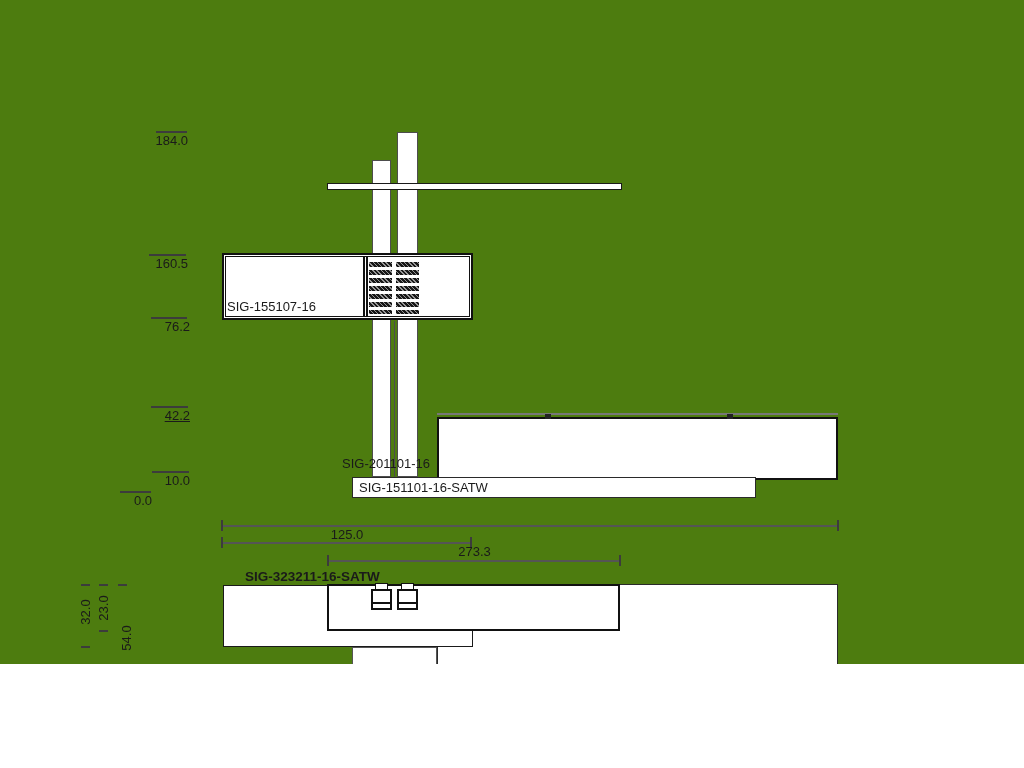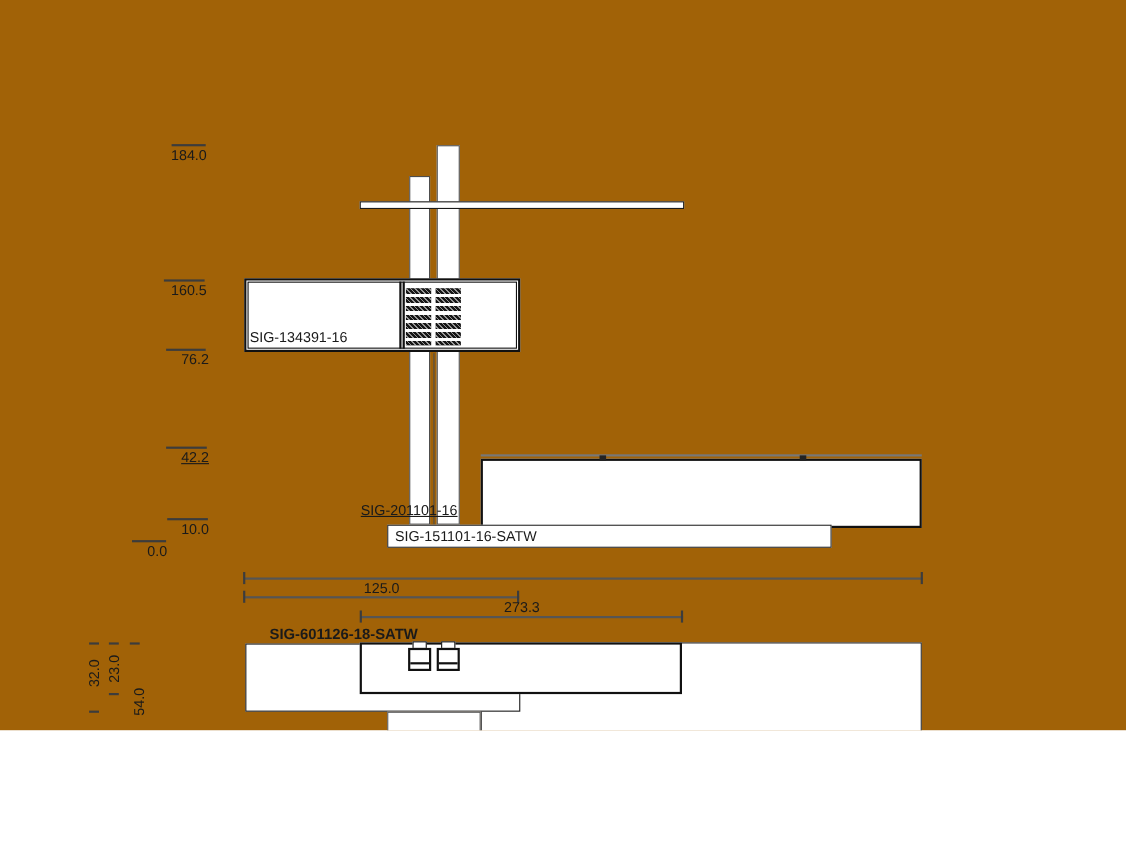--- a/index.html
+++ b/index.html
@@ -1,16 +1,16 @@
 <!DOCTYPE html>
 <html><head>
 <meta charset="utf-8">
 <style>
   html,body{margin:0;padding:0;background:#fff;}
-  #canvas{position:relative;width:1024px;height:664px;background:#a16207;overflow:hidden;
+  #canvas{position:relative;width:1024px;height:664px;background:#4d7c0f;overflow:hidden;
           font-family:"Liberation Sans",sans-serif;}
   .txt{position:absolute;font-size:13px;color:#1a1a1a;white-space:nowrap;line-height:14px;}
   .txt-r{text-align:right;}
   .txt-c{text-align:center;}
   .bold{font-weight:bold;font-size:13.5px;}
   .hline{position:absolute;height:1.5px;background:#3c3c3c;}
   .vline{position:absolute;width:1.5px;background:#4d4d4d;}
   .vtick{position:absolute;width:1.5px;height:11px;background:#3c3c3c;}
   .htick{position:absolute;width:9px;height:1.5px;background:#3c3c3c;}
   .box{position:absolute;background:#fff;box-sizing:border-box;}
@@ -60,48 +60,48 @@
 
   <div class="box shelf" style="left:327px;top:183px;width:295px;height:7px;"></div>
 
   <div class="box cab" style="left:222px;top:253px;width:251px;height:67px;">
     <div class="cab-inner"></div>
   </div>
   <div class="vline" style="left:363px;top:256px;height:61px;background:#111;"></div>
   <div class="vline" style="left:366px;top:256px;height:61px;background:#111;"></div>
   <div class="hatch" style="left:369px;top:262px;width:23px;height:52px;"></div>
   <div class="hatch" style="left:396px;top:262px;width:23px;height:52px;"></div>
-  <div class="txt" style="left:227px;top:300px;">SIG-134391-16</div>
+  <div class="txt" style="left:227px;top:300px;">SIG-155107-16</div>
 
   <div class="hline" style="left:437px;top:413px;width:401px;height:2px;background:#777;"></div>
   <div class="box lowboard" style="left:437px;top:417px;width:401px;height:63px;"></div>
   <div class="mark" style="left:545px;top:414px;width:6px;height:5px;"></div>
   <div class="mark" style="left:727px;top:414px;width:6px;height:5px;"></div>
 
-  <div class="txt" style="left:328px;top:457px;text-decoration:underline;">SIG-201101-16</div>
+  <div class="txt" style="left:342px;top:457px;">SIG-201101-16</div>
 
   <div class="box plan-thin" style="left:352px;top:477px;width:404px;height:21px;display:flex;align-items:center;">
     <span class="txt" style="position:static;padding-left:6px;">SIG-151101-16-SATW</span>
   </div>
 
   <div class="hline" style="left:222px;top:525px;width:617px;background:#555;"></div>
   <div class="vtick" style="left:221px;top:520px;"></div>
   <div class="vtick" style="left:837px;top:520px;"></div>
 
   <div class="txt txt-c" style="left:222px;top:528px;width:250px;">125.0</div>
   <div class="hline" style="left:222px;top:542px;width:250px;background:#555;"></div>
   <div class="vtick" style="left:221px;top:537px;"></div>
   <div class="vtick" style="left:470px;top:537px;"></div>
 
   <div class="txt txt-c" style="left:328px;top:545px;width:293px;">273.3</div>
   <div class="hline" style="left:328px;top:560px;width:293px;background:#555;"></div>
   <div class="vtick" style="left:327px;top:555px;"></div>
   <div class="vtick" style="left:619px;top:555px;"></div>
 
-  <div class="txt bold" style="left:245px;top:570px;">SIG-601126-18-SATW</div>
+  <div class="txt bold" style="left:245px;top:570px;">SIG-323211-16-SATW</div>
 
   <div class="box plan-thin" style="left:437px;top:584px;width:401px;height:109px;"></div>
   <div class="foot" style="left:512px;top:691px;width:11px;height:7px;"></div>
   <div class="foot" style="left:749px;top:691px;width:11px;height:7px;"></div>
 
   <div class="box plan-thin" style="left:223px;top:585px;width:250px;height:62px;border-color:#1a1a1a;"></div>
 
   <div class="box plan-gray" style="left:352px;top:647px;width:85px;height:21px;"></div>
 
   <div class="box plan-thick" style="left:327px;top:584px;width:293px;height:47px;"></div>

